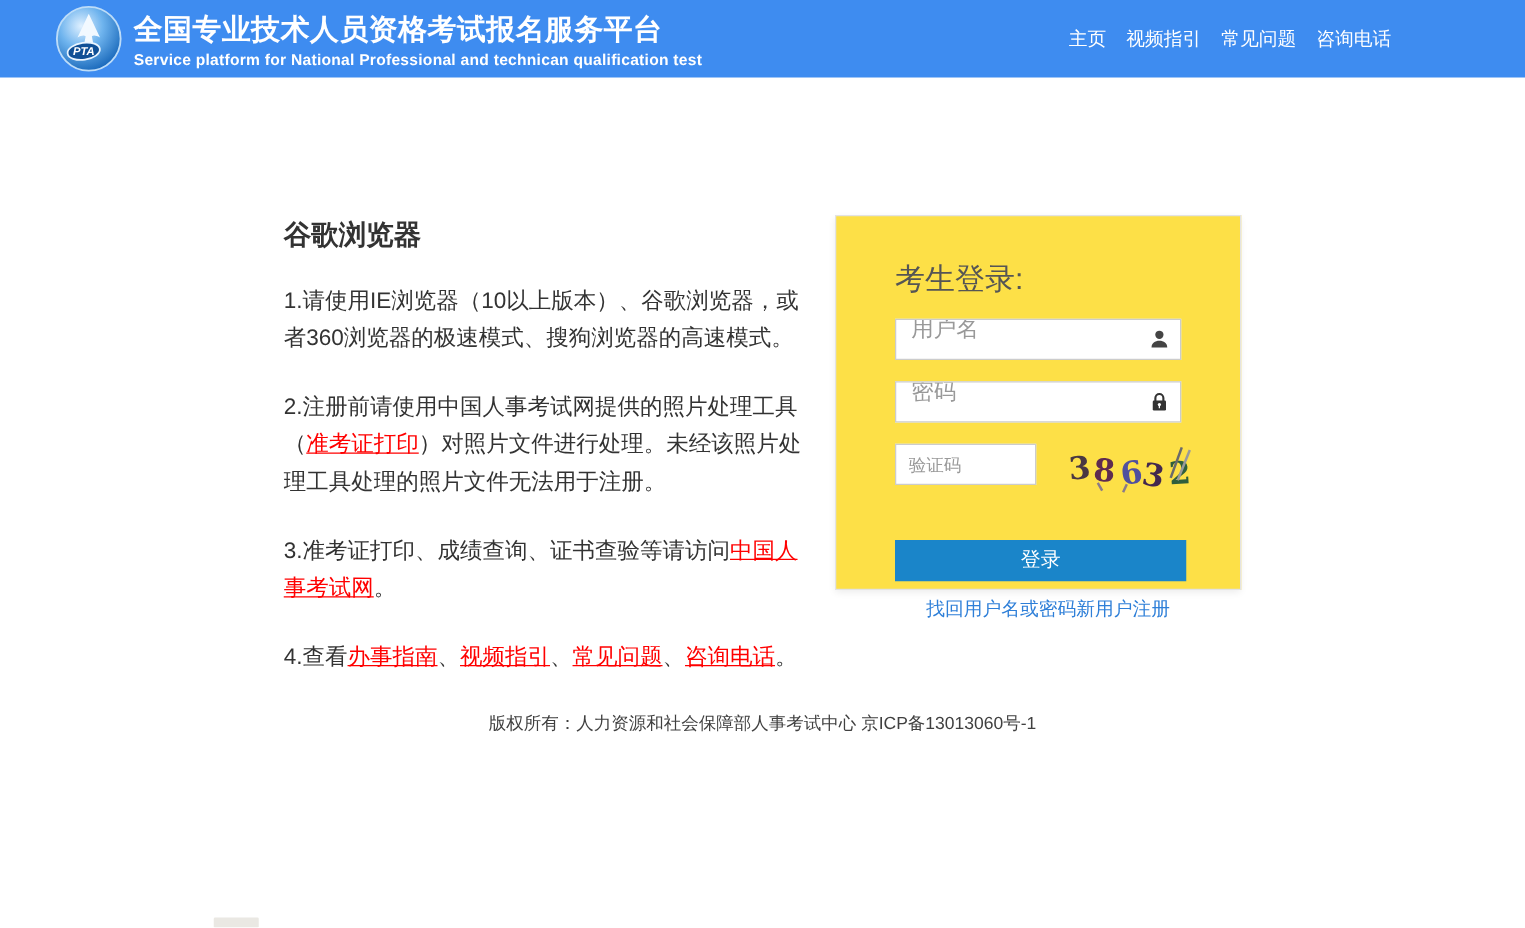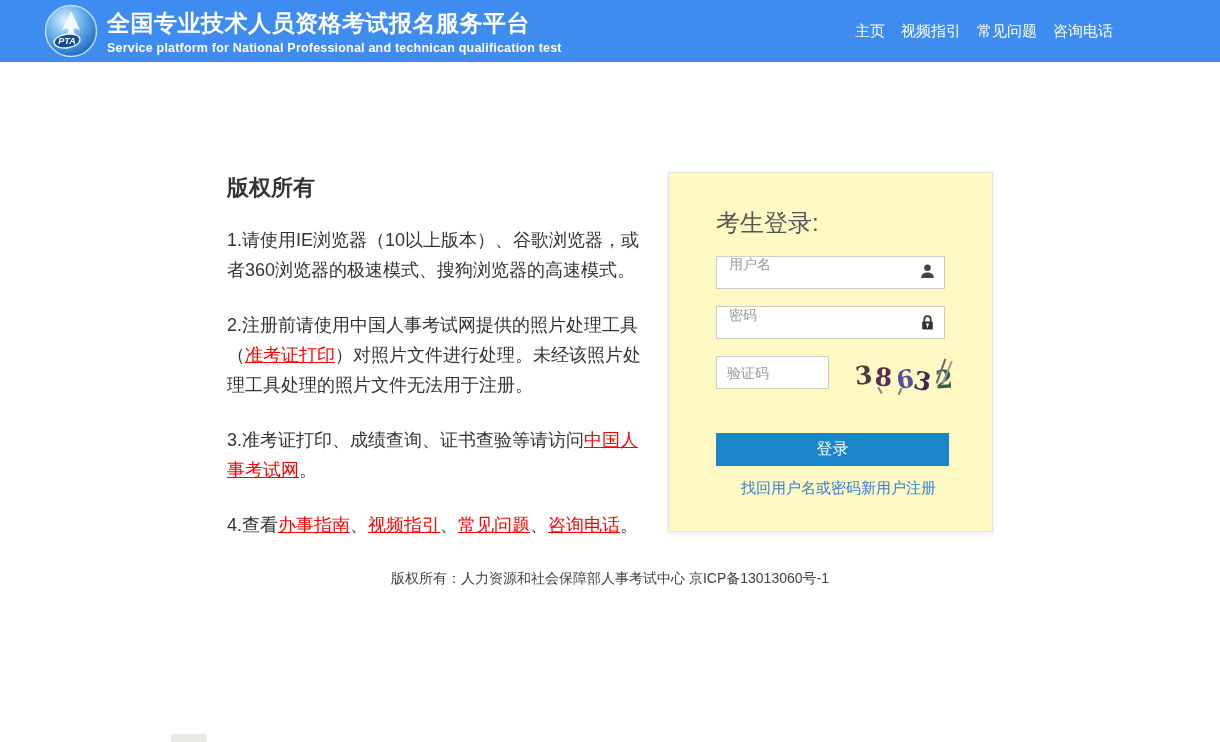--- a/index.html
+++ b/index.html
@@ -22,30 +22,30 @@
   .top-nav a { color:#fff; font-size:15px; text-decoration:none; cursor:pointer; }
 
   
   .tips { position:absolute; left:227px; top:165px; width:424px; }
   .tips-heading { font-size:22px; font-weight:bold; color:#333; margin:8px 0 22px 0; }
   .tips p { font-size:18px; line-height:30px; margin:0 0 25px 0; color:#333; }
   .red-link { color:#ff0000; text-decoration:underline; cursor:pointer; }
 
   
   .login-box {
-    position:absolute; left:668px; top:172px; width:325px; height:360px;
-    background:#fef9c3; border:1px solid #e3e3e3;
+    position:absolute; left:668px; top:172px; width:325px; height:300px;
+    background:#fde047; border:1px solid #e3e3e3;
     box-shadow:0 2px 6px rgba(0,0,0,0.08);
     padding:34px 47px 0 47px;
   }
   .login-heading { font-size:24px; font-weight:normal; color:#555; margin:0 0 16px 0; }
   .field { position:relative; margin-bottom:17px; }
   .field input {
     width:229px; height:33px; border:1px solid #ccc; padding:0 32px 16px 12px;
-    font-size:14px; color:#333; outline:none; font-family:"Liberation Sans", sans-serif;
+    font-size:18px; color:#333; outline:none; font-family:"Liberation Sans", sans-serif;
   }
   .field input::placeholder { color:#999; }
   .field .icon { position:absolute; right:9px; top:8px; width:17px; height:17px; }
 
   .captcha-row { display:flex; align-items:flex-start; }
   .captcha-row input {
     width:113px; height:33px; border:1px solid #ccc; padding:0 10px;
     font-size:14px; color:#333; outline:none; font-family:"Liberation Sans", sans-serif;
   }
   .captcha-row input::placeholder { color:#999; }
@@ -115,21 +115,21 @@
 
   <div class="top-nav">
     <a>主页</a>
     <a>视频指引</a>
     <a>常见问题</a>
     <a>咨询电话</a>
   </div>
 </div>
 
 <div class="tips">
-  <div class="tips-heading">版权所有</div>
+  <div class="tips-heading">谷歌浏览器</div>
 
   <p>
     <span>1.请使用IE浏览器（10以上版本）、谷歌浏览器，或者360浏览器的极速模式、搜狗浏览器的高速模式。</span>
   </p>
 
   <p>
     <span>2.注册前请使用中国人事考试网提供的照片处理工具（</span><a class="red-link">准考证打印</a><span>）对照片文件进行处理。未经该照片处理工具处理的照片文件无法用于注册。</span>
   </p>
 
   <p>

